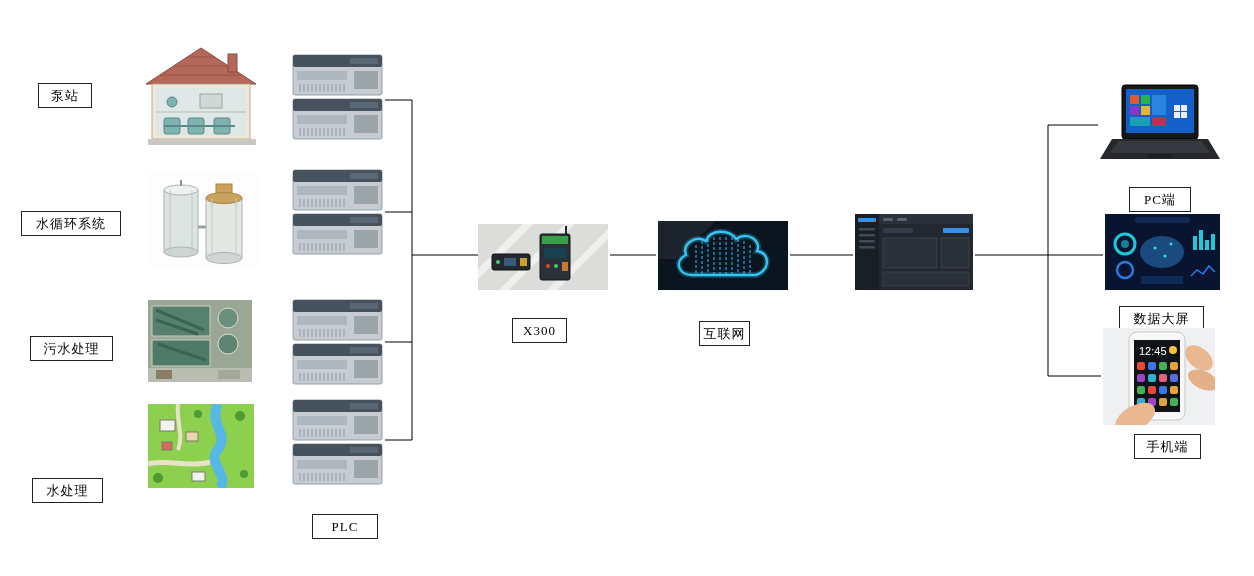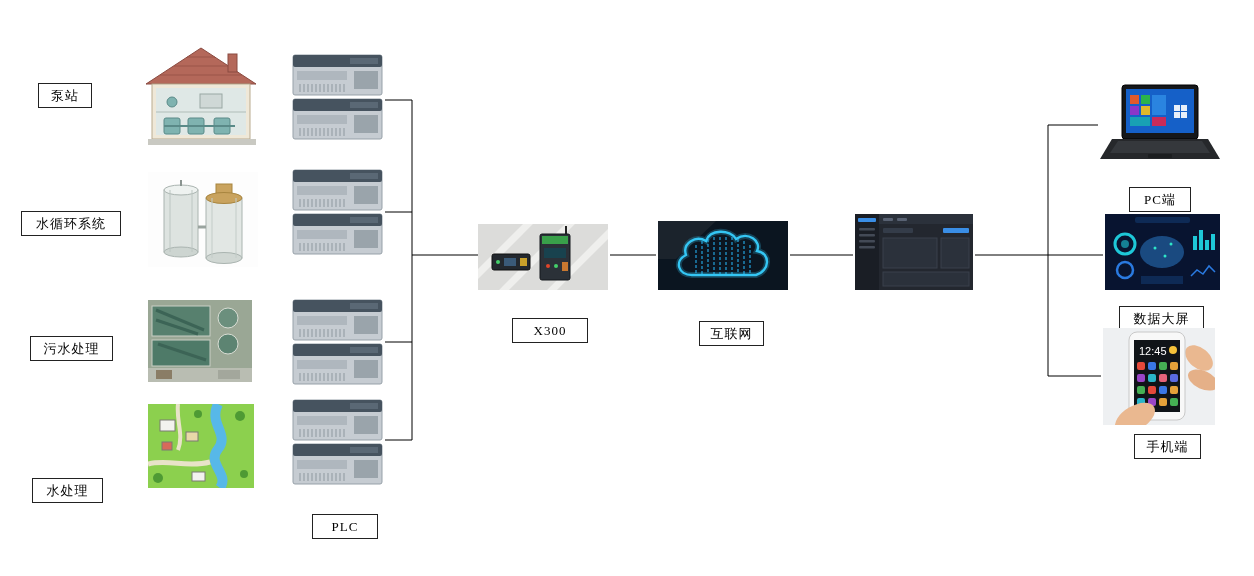--- a/index.html
+++ b/index.html
@@ -169,41 +169,41 @@
     <rect x="26" y="34" width="12" height="8" fill="#3a5a78"></rect>
     <rect x="42" y="34" width="7" height="8" fill="#c8a02a"></rect>
     <line x1="88" y1="2" x2="88" y2="10" stroke="#222222" stroke-width="2"></line>
     <rect x="62" y="10" width="30" height="46" rx="2" fill="#2b3138" stroke="#14181c"></rect>
     <rect x="64" y="12" width="26" height="8" fill="#39a04a"></rect>
     <rect x="66" y="24" width="22" height="10" fill="#18424e"></rect>
     <circle cx="70" cy="42" r="2" fill="#e0452a"></circle>
     <circle cx="78" cy="42" r="2" fill="#44d06a"></circle>
     <rect x="84" y="38" width="6" height="9" fill="#c87830"></rect>
   </svg>
-  <div class="label-box" style="left:512px; top:318px; width:76px;">X300</div>
+  <div class="label-box" style="left:512px; top:318px; width:55px;">X300</div>
 
   <svg class="img" style="left:658px; top:221px;" width="130" height="69" viewBox="0 0 130 69">
     <rect width="130" height="69" fill="#0b1520"></rect>
     <polygon points="0,0 58,0 18,38 0,38" fill="#2a2f36" opacity="0.55"></polygon>
     <g stroke="#1d7fae" stroke-width="1.6" stroke-dasharray="3,2">
       <line x1="38" y1="24" x2="38" y2="52"></line>
         <line x1="44" y1="20" x2="44" y2="54"></line>
       <line x1="50" y1="18" x2="50" y2="55"></line>
         <line x1="56" y1="16" x2="56" y2="56"></line>
       <line x1="62" y1="16" x2="62" y2="56"></line>
         <line x1="68" y1="16" x2="68" y2="56"></line>
       <line x1="74" y1="16" x2="74" y2="56"></line>
         <line x1="80" y1="18" x2="80" y2="55"></line>
       <line x1="86" y1="20" x2="86" y2="54"></line>
         <line x1="92" y1="24" x2="92" y2="52"></line>
     </g>
     <path d="M34,54 C20,54 16,40 28,34 C24,22 38,14 48,20 C52,8 72,8 78,18 C90,10 104,20 99,30 C113,32 112,50 98,54 Z" fill="none" stroke="#34c6f4" stroke-width="6" opacity="0.25"></path>
     <path d="M34,54 C20,54 16,40 28,34 C24,22 38,14 48,20 C52,8 72,8 78,18 C90,10 104,20 99,30 C113,32 112,50 98,54 Z" fill="none" stroke="#34c6f4" stroke-width="2.4"></path>
   </svg>
-  <div class="label-box" style="left:699px; top:321px; width:65px;">互联网</div>
+  <div class="label-box" style="left:699px; top:321px; width:51px;">互联网</div>
 
   <svg class="img" style="left:855px; top:214px;" width="118" height="76" viewBox="0 0 118 76">
     <rect width="118" height="76" fill="#23272f"></rect>
     <rect x="0" y="0" width="24" height="76" fill="#1a1e25"></rect>
     <rect x="3" y="4" width="18" height="4" rx="1" fill="#3a8ee6"></rect>
     <g fill="#434a56">
       <rect x="4" y="14" width="16" height="2.5" rx="1"></rect>
       <rect x="4" y="20" width="16" height="2.5" rx="1"></rect>
       <rect x="4" y="26" width="16" height="2.5" rx="1"></rect>
       <rect x="4" y="32" width="16" height="2.5" rx="1"></rect>

